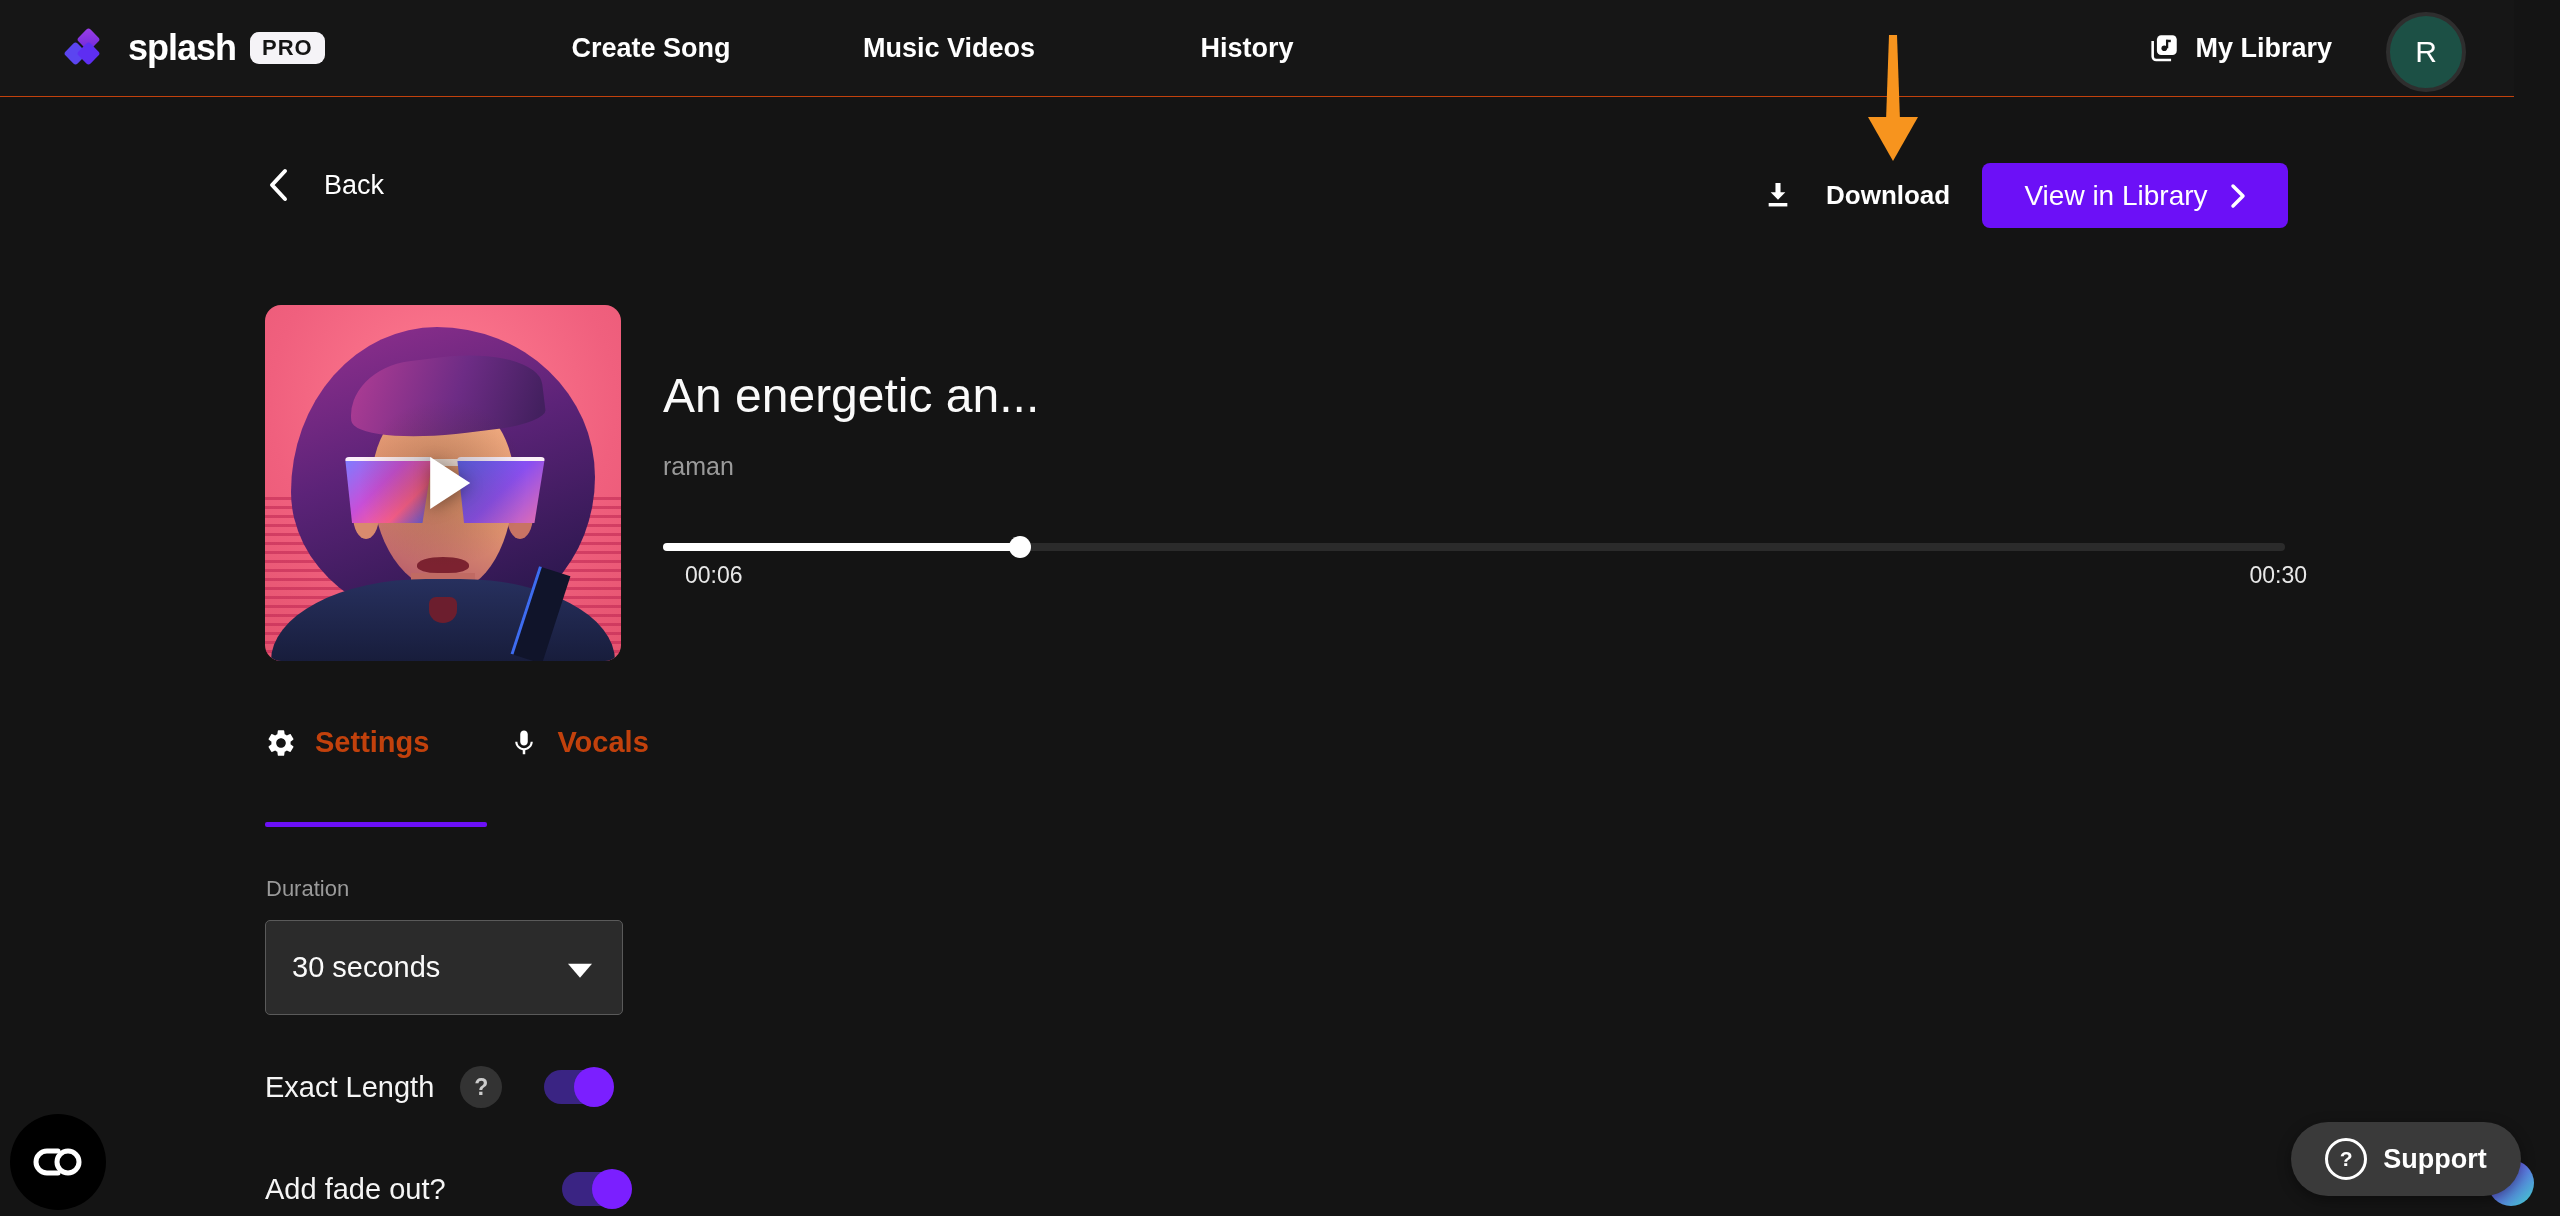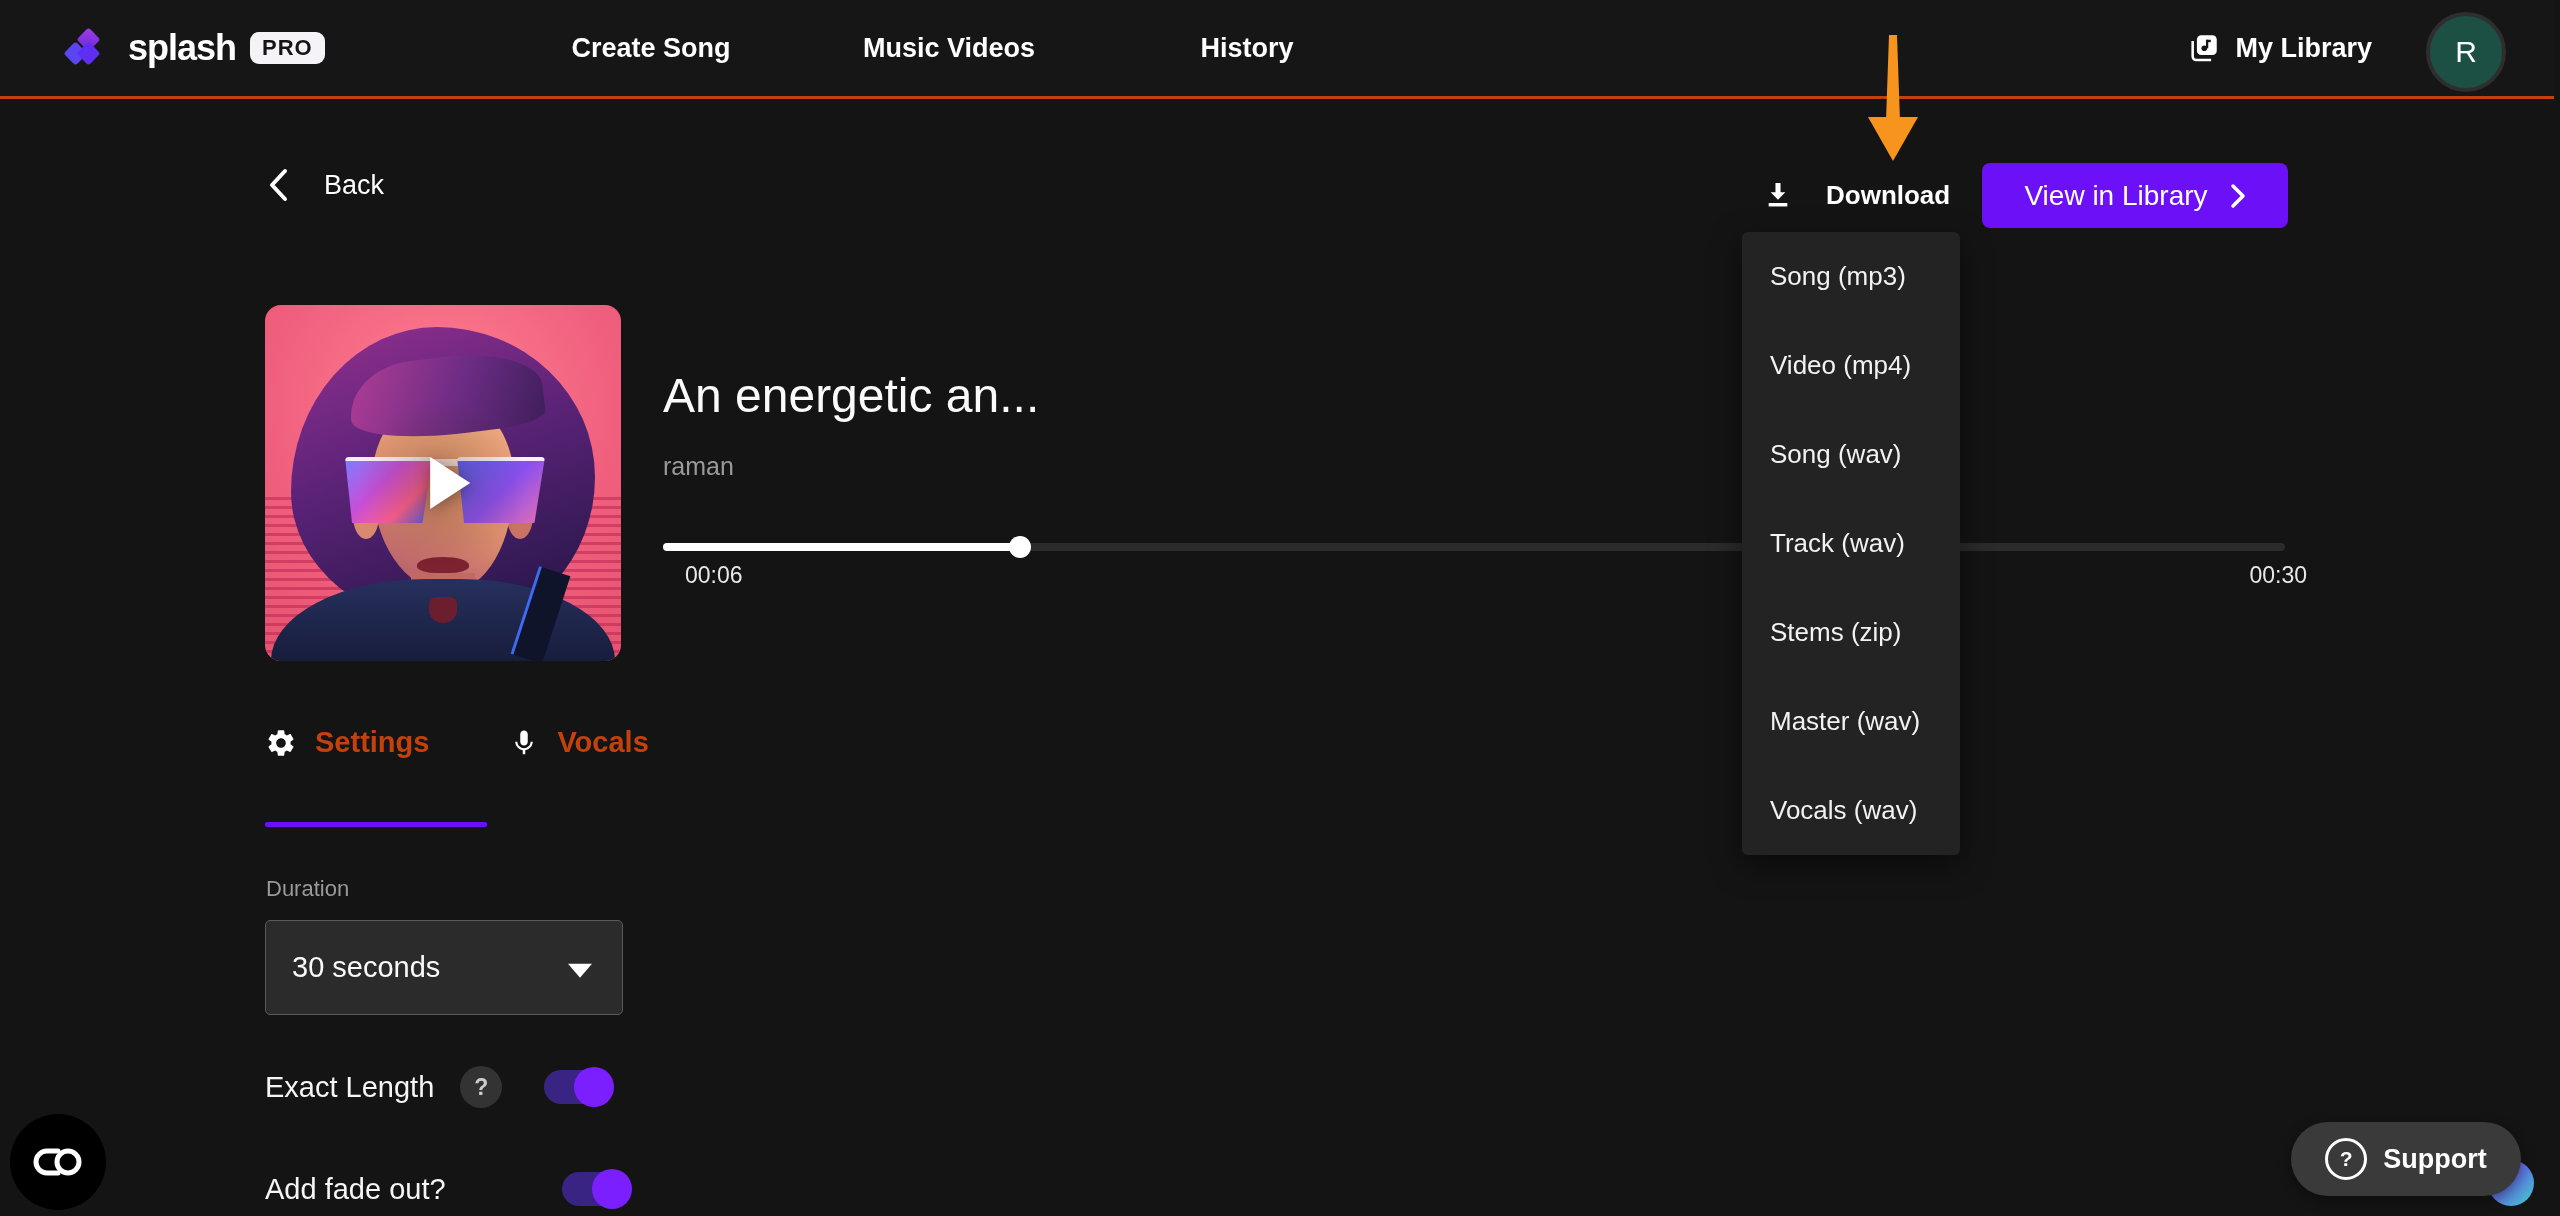--- a/index.html
+++ b/index.html
@@ -1,21 +1,21 @@
 <!DOCTYPE html>
 <html><head>
 <meta charset="utf-8">
 <style>
   html,body{margin:0;padding:0;background:#0c0c0c;}
   .screen{position:relative;width:2560px;height:1216px;background:#141414;overflow:hidden;
           font-family:"Liberation Sans",sans-serif;color:#fff;}
 
   
   .navbar{position:absolute;top:0;left:0;width:2514px;height:96px;background:#161616;
-          border-bottom:3px solid #c2410c;z-index:5;padding-left:40px;}
+          border-bottom:1px solid #c2410c;z-index:5;}
   .logo{position:absolute;left:62px;top:0;height:96px;display:flex;align-items:center;gap:14px;cursor:pointer;}
   .logo-name{font-size:36px;font-weight:700;letter-spacing:-1px;color:#fff;}
   .pro-badge{background:#f5f3f7;color:#141414;font-size:22px;font-weight:800;letter-spacing:1px;
              border-radius:9px;padding:5px 12px;line-height:1;}
   .nav-link{position:absolute;top:0;height:96px;display:flex;align-items:center;transform:translateX(-50%);
             font-size:27px;font-weight:600;color:#fff;cursor:pointer;}
   .nav-link.l0{left:651px}.nav-link.l1{left:949px}.nav-link.l2{left:1247px}
   .my-library{position:absolute;right:182px;top:0;height:96px;display:flex;align-items:center;gap:14px;
               font-size:27px;font-weight:600;cursor:pointer;}
   .avatar{position:absolute;right:48px;top:12px;width:72px;height:72px;border-radius:50%;
@@ -208,29 +208,20 @@
     <div class="view-library-btn">
       <span>View in Library</span>
       <span class="icon">
         <svg width="16" height="26" viewBox="0 0 16 26">
           <polyline points="3,3 13,13 3,23" fill="none" stroke="#fff" stroke-width="3.5" stroke-linecap="round" stroke-linejoin="round"></polyline>
         </svg>
       </span>
     </div>
   </div>
 
-  <div class="download-menu">
-    <div class="menu-item">Song (mp3)</div>
-    <div class="menu-item">Video (mp4)</div>
-    <div class="menu-item">Song (wav)</div>
-    <div class="menu-item">Track (wav)</div>
-    <div class="menu-item">Stems (zip)</div>
-    <div class="menu-item">Master (wav)</div>
-    <div class="menu-item">Vocals (wav)</div>
-  </div>
 
   <div class="album-art">
     <div class="art-bg"></div>
     <div class="art-scan"></div>
     <div class="hair-back"></div>
     <div class="ear left"></div>
     <div class="ear right"></div>
     <div class="face"></div>
     <div class="hair-front"></div>
     <div class="neck"></div>

